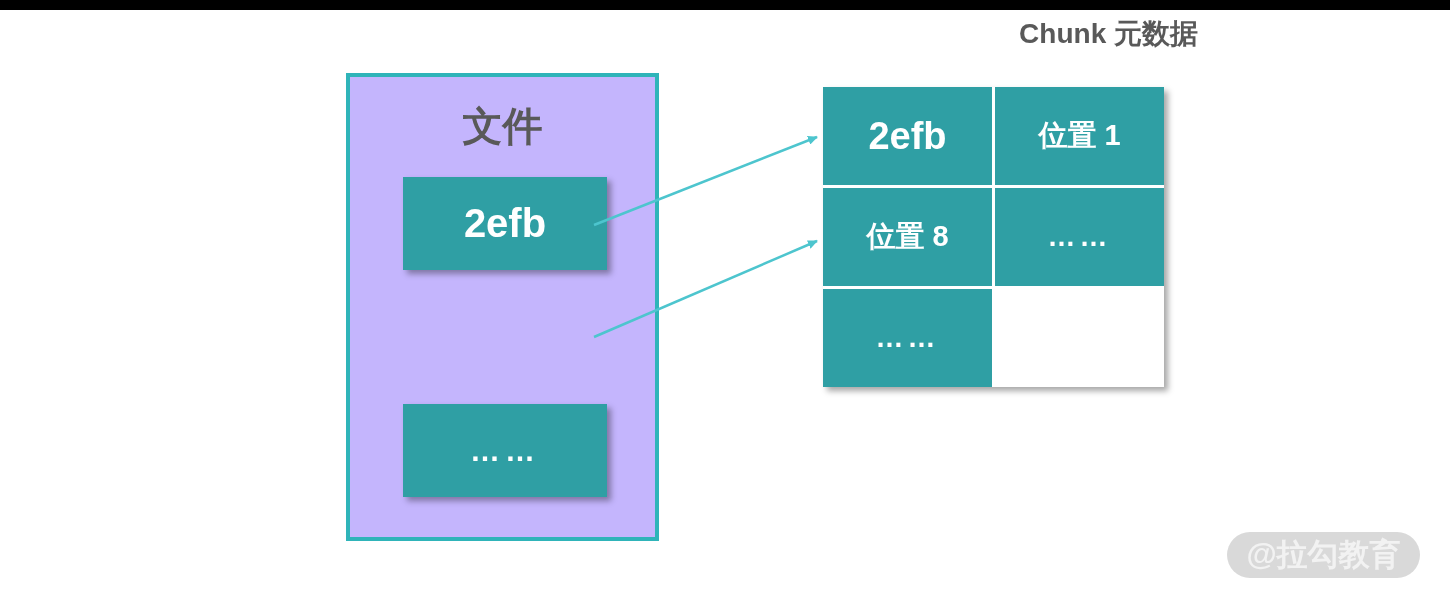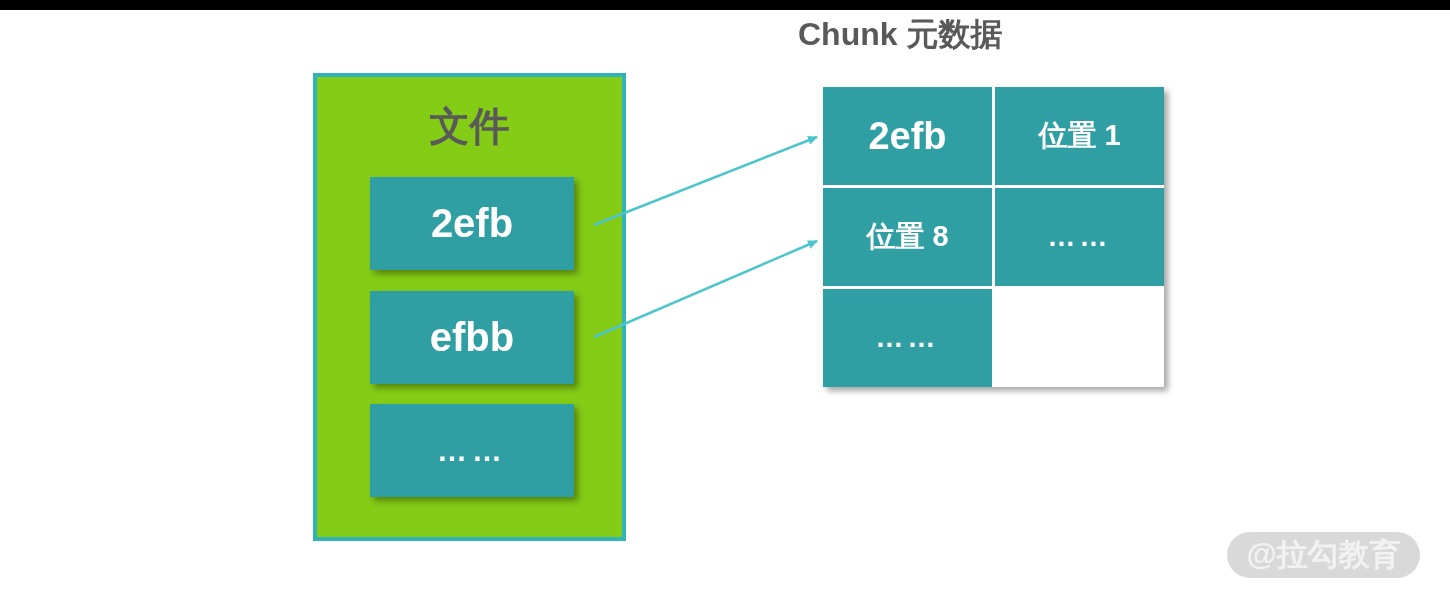--- a/index.html
+++ b/index.html
@@ -28,31 +28,31 @@
     position: absolute;
     left: 0; top: 0;
     width: 1450px; height: 10px;
     background: var(--top-bar);
   }
   .diagram-title {
     position: absolute;
     left: 798px; top: 8px;
     width: 400px; height: 52px;
     line-height: 52px;
-    text-align: left;
-    font-size: 32px;
+    text-align: right;
+    font-size: 28px;
     font-weight: bold;
     color: var(--heading-text);
   }
   .file-panel {
     position: absolute;
-    left: 313px; top: 73px;
+    left: 346px; top: 73px;
     width: 313px; height: 468px;
     border: 4px solid var(--panel-border);
-    background: #84cc16;
+    background: #c4b5fd;
   }
   .file-panel-label {
     position: absolute;
     left: 0; top: 22px;
     width: 100%;
     text-align: center;
     font-size: 40px;
     font-weight: bold;
     color: var(--heading-text);
   }
@@ -127,21 +127,20 @@
 
 <div class="canvas">
 
   <div class="top-bar"></div>
 
   <div class="diagram-title">Chunk 元数据</div>
 
   <div class="file-panel">
     <div class="file-panel-label">文件</div>
     <div class="file-chunk-box pos-0">2efb</div>
-    <div class="file-chunk-box pos-1">efbb</div>
     <div class="file-chunk-box pos-2">……</div>
   </div>
 
   <svg class="arrow-layer" viewBox="0 0 1450 606" xmlns="http://www.w3.org/2000/svg">
     <defs>
       <marker id="arrowhead" markerWidth="10" markerHeight="9" refX="9" refY="4.5" orient="auto" markerUnits="userSpaceOnUse">
         <path class="arrowhead-shape" d="M0,0 L10,4.5 L0,9 Z"></path>
       </marker>
       <marker id="arrowhead2" markerWidth="10" markerHeight="9" refX="9" refY="4.5" orient="auto" markerUnits="userSpaceOnUse">
         <path class="arrowhead-shape" d="M0,0 L10,4.5 L0,9 Z"></path>

